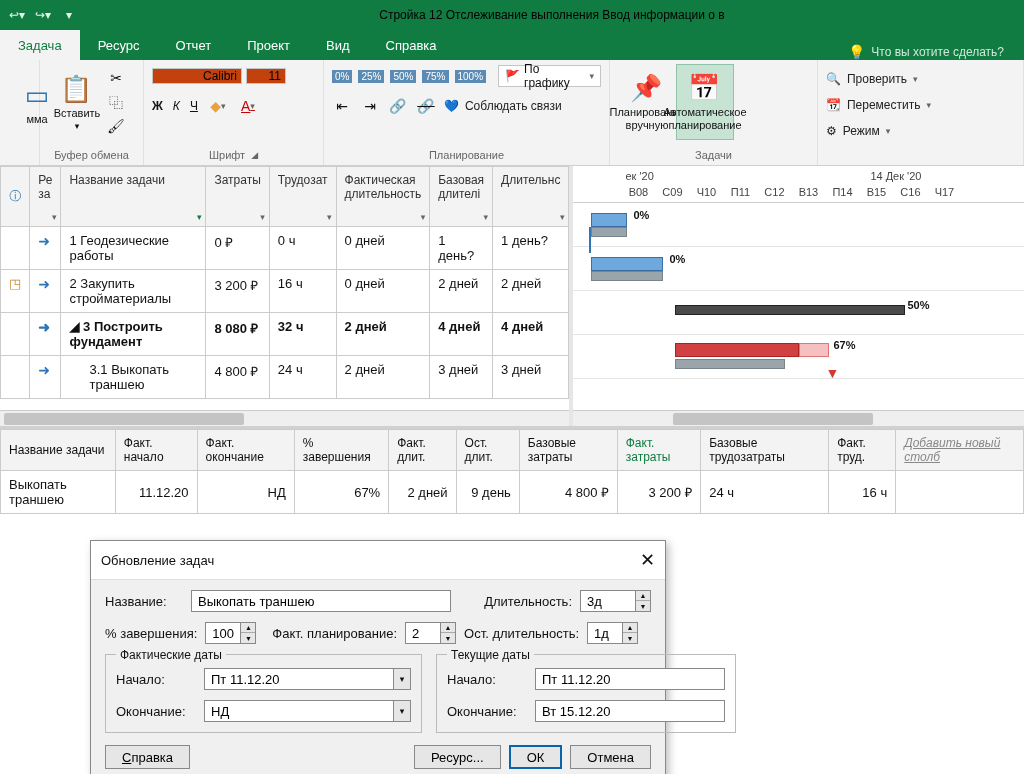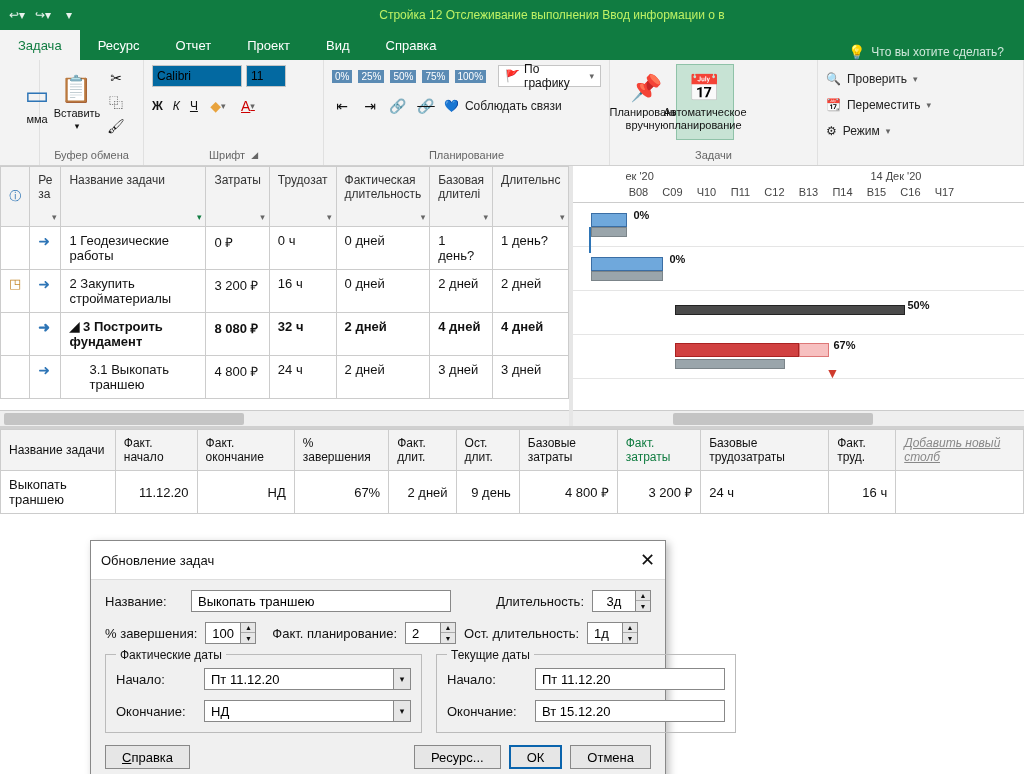--- a/index.html
+++ b/index.html
@@ -4,40 +4,40 @@
 <style>
 * { box-sizing: border-box; margin: 0; padding: 0; font-family: "Segoe UI", Tahoma, sans-serif; }
 body { background: #fff; font-size: 12px; color: #111; overflow: hidden; width: 1024px; height: 774px; }
 
 
 .titlebar { background: #107c41; height: 30px; display: flex; align-items: center; color: #fff; font-size: 12px; }
 .qat { display: flex; align-items: center; gap: 4px; padding-left: 6px; }
 .qat-btn { width: 22px; height: 22px; display: flex; align-items: center; justify-content: center; opacity: 0.9; }
 .titlebar-center { flex: 1; display: flex; justify-content: center; gap: 2px; }
 .ctx-tab { background: #0a5d33; color: #fff; padding: 0 14px; height: 30px; display: flex; align-items: center; font-size: 12px; }
-.title-doc { background: #107c41; color: #bef264; padding: 0 12px; height: 30px; display: flex; align-items: center; }
+.title-doc { background: #107c41; color: #000000; padding: 0 12px; height: 30px; display: flex; align-items: center; }
 
 
 .tabs { background: #107c41; height: 30px; display: flex; align-items: flex-end; color: #fff; }
 .tab { padding: 0 18px; height: 30px; display: flex; align-items: center; cursor: pointer; font-size: 13px; color: #fff; }
 .tab.active { background: #f3f3f3; color: #107c41; }
 .tell-me { margin-left: auto; display: flex; align-items:center; gap: 6px; color:#cfe8db; padding-right:20px;}
 .bulb { font-size:14px; }
 
 
 .ribbon { background: #f3f3f3; border-bottom: 1px solid #d0d0d0; height: 106px; display: flex; }
 .rgroup { border-right: 1px solid #e0e0e0; padding: 4px 8px 2px 8px; display: flex; flex-direction: column; justify-content: space-between; }
 .rgroup-label { text-align: center; font-size: 11px; color: #666; padding: 2px 0; display:flex; align-items:center; justify-content:center; gap:6px;}
 .dlglaunch { font-size:9px; color:#666; }
 .rrow { display: flex; align-items: center; gap: 4px; height: 24px; }
 .bigbtn { display: flex; flex-direction: column; align-items: center; justify-content: center; width: 58px; height: 76px; font-size: 11px; gap: 2px; }
 .bigbtn .ico { font-size: 26px; }
 .bigbtn.sel { background:#c7e3d4; border:1px solid #8fc2a8; }
 .smallicon { width: 20px; height: 20px; display: flex; align-items: center; justify-content: center; font-size: 14px; border:1px solid transparent;}
-.fontbox { border:1px solid #c5c5c5; background:#0369a1; height:22px; font-size:12px; padding:1px 4px; }
+.fontbox { border:1px solid #c5c5c5; background:#c2410c; height:16px; font-size:12px; padding:1px 4px;text-align:right; }
 .fontbox.wname{width:90px;} .fontbox.wsize{width:40px;}
 .dd::after{content:" ▾"; font-size:9px; color:#666;}
 .linkbtn { background:#fff; border:1px solid #c5c5c5; height:22px; display:flex; align-items:center; gap:4px; padding:0 6px; font-size:12px;}
 .lineitem { font-size:12px; color:#222; display:flex; align-items:center; gap:6px; height:22px;}
 
 
 .main { display: flex; height: 260px; }
 .grid-pane { flex: 1 1 56%; overflow: hidden; border-right: 4px solid #e6e6e6; position:relative;}
 .gantt-pane { flex: 1 1 44%; overflow: hidden; position:relative; }
 
@@ -369,21 +369,21 @@
     <span>Обновление задач</span>
     <span class="dlg-close">✕</span>
   </div>
   <div class="dlg-body">
     <div class="dlg-row">
       <label style="width:78px">Название:</label>
       <input class="dlg-input" style="width: 260px;" value="Выкопать траншею">
       <span style="flex:1"></span>
       <label>Длительность:</label>
       <div class="spin">
-          <input class="dlg-input" style="width: 44px; text-align: center;" value="3д">
+          <input class="dlg-input" style="width: 56px;" value="3д">
           <div class="sbtn">
             <div>▲</div>
             <div>▼</div>
           </div>
         </div>
     </div>
     <div class="dlg-row">
       <label>% завершения:</label>
       <div class="spin">
           <input class="dlg-input" style="width: 36px;" value="100">

